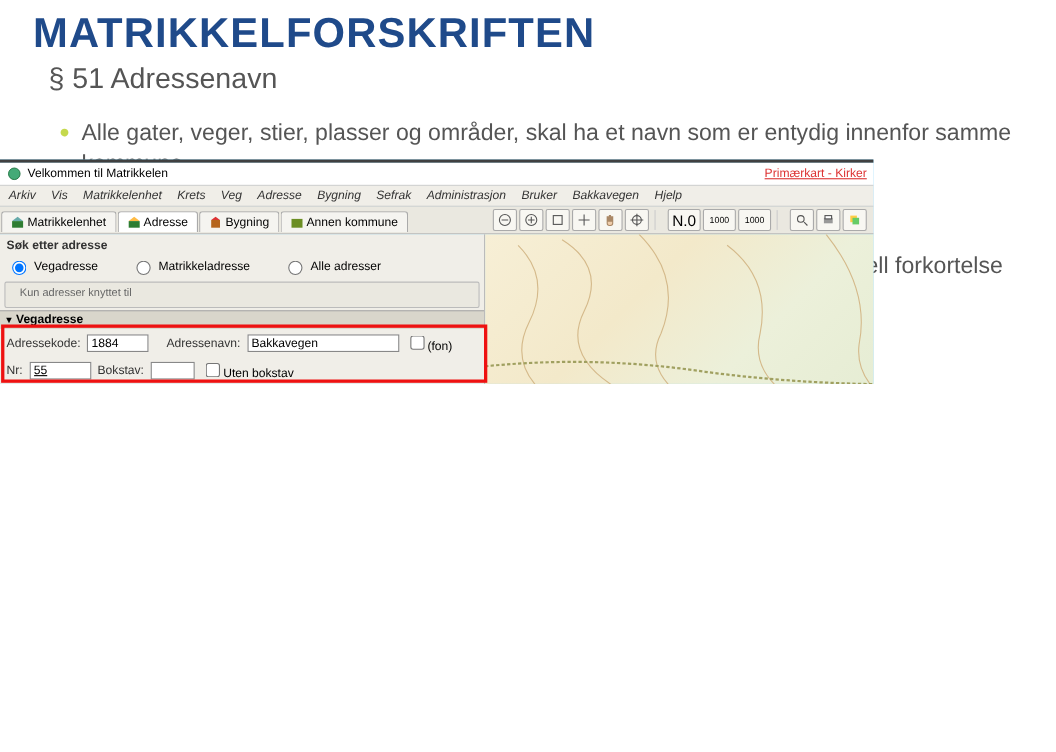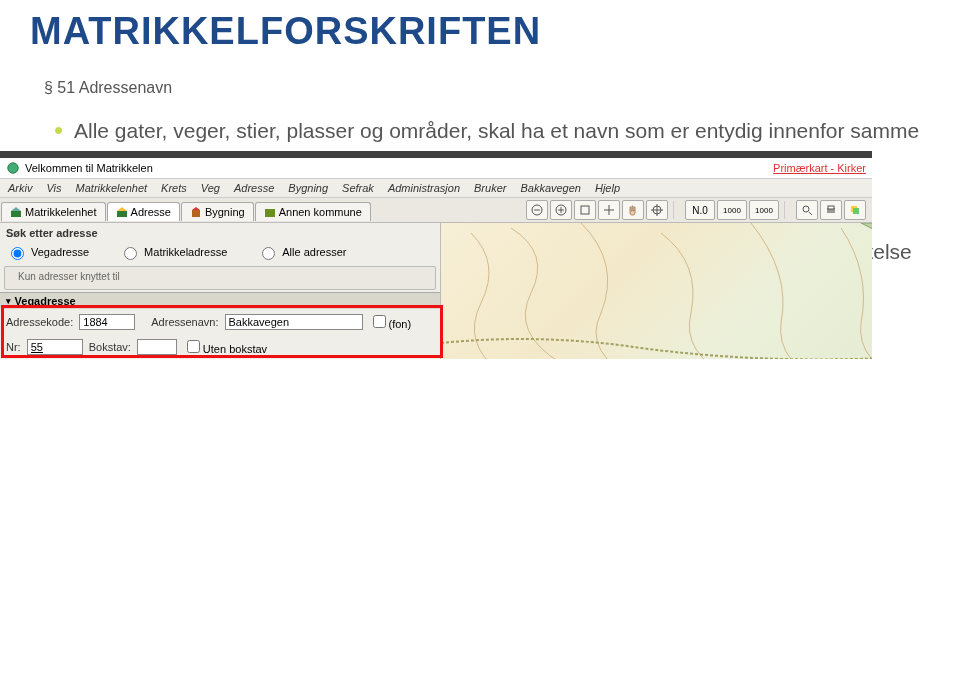--- a/index.html
+++ b/index.html
@@ -1,22 +1,22 @@
 <!DOCTYPE html>
 <html><head>
 <meta charset="utf-8">
 <style>
 body { margin:0; font-family:Verdana,Arial,sans-serif; background:#fff; width:960px; height:684px; overflow:hidden; }
 .slide { padding:10px 30px 0 30px; }
-h1 { font-size:38px; font-weight:900; letter-spacing:1px; color:#1f4a8a; margin:0 0 26px 0; font-family:Arial,sans-serif; }
-.section-label { font-size:16px; color:#555; margin:0 0 20px 14px; }
+h1 { font-size:38px; font-weight:900; letter-spacing:1px; color:#1f4a8a; margin:0 0 3px 0; font-family:Arial,sans-serif; }
+.section-label { font-size:26px; color:#555; margin:0 0 20px 14px; }
 .bullets { margin:0 0 0 24px; padding:0; list-style:none; font-size:21px; color:#555; line-height:1.35; }
 .bullets li { margin-bottom:18px; position:relative; padding-left:20px; }
 .bullets li::before { content:"•"; color:#c5d94d; font-size:26px; position:absolute; left:0; top:-4px; }
-.app { position:absolute; left:0; bottom:0; width:872px; border-top:7px solid #404040; font-family:Tahoma,Arial,sans-serif; font-size:11px; background:#7dd3fc; }
+.app { position:absolute; left:0; bottom:0; width:794px; border-top:3px solid #404040; font-family:Tahoma,Arial,sans-serif; font-size:11px; background:#7dd3fc; }
 .titlebar { display:flex; align-items:center; padding:3px 6px; background:#fff; border-bottom:1px solid #ccc; }
 .titlebar-icon { width:14px; height:14px; margin-right:5px; }
 .titlebar-icon svg { width:14px; height:14px; }
 .menubar { display:flex; gap:14px; padding:3px 8px; background:#f0eee8; border-bottom:1px solid #ccc; color:#333;font-style:italic; }
 .menubar span { cursor:default; }
 .tabrow { display:flex; align-items:center; background:#eae8e0; border-bottom:1px solid #bbb; }
 .tabs { display:flex; }
 .tab { display:flex; align-items:center; gap:3px; padding:3px 8px; border:1px solid #aaa; border-bottom:none; background:#f5f4f0; border-radius:3px 3px 0 0; margin:2px 0 0 1px; }
 .tab.active { background:#fff; }
 .tab-icon { width:12px; height:12px; display:inline-block; }
@@ -144,21 +144,21 @@
             </svg>
           </div>
       <div class="tbtn">
             <svg viewBox="0 0 12 12">
               <circle cx="6" cy="6" r="4" fill="none" stroke="#555"></circle>
               <line x1="6" y1="0" x2="6" y2="12" stroke="#555"></line>
               <line x1="0" y1="6" x2="12" y2="6" stroke="#555"></line>
             </svg>
           </div>
       <div class="divider"></div>
-      <div class="tbtn" style="width:28px;font-size:10px">N.0</div>
+      <div class="tbtn" style="width:28px;font-size:14px">N.0</div>
       <div class="tbtn" style="width:28px;font-size:8px">1000</div>
       <div class="tbtn" style="width:28px;font-size:8px">1000</div>
       <div class="divider"></div>
       <div class="tbtn">
             <svg viewBox="0 0 12 12">
               <circle cx="5" cy="5" r="3" fill="none" stroke="#555"></circle>
               <line x1="8" y1="8" x2="11" y2="11" stroke="#555"></line>
             </svg>
           </div>
       <div class="tbtn">

